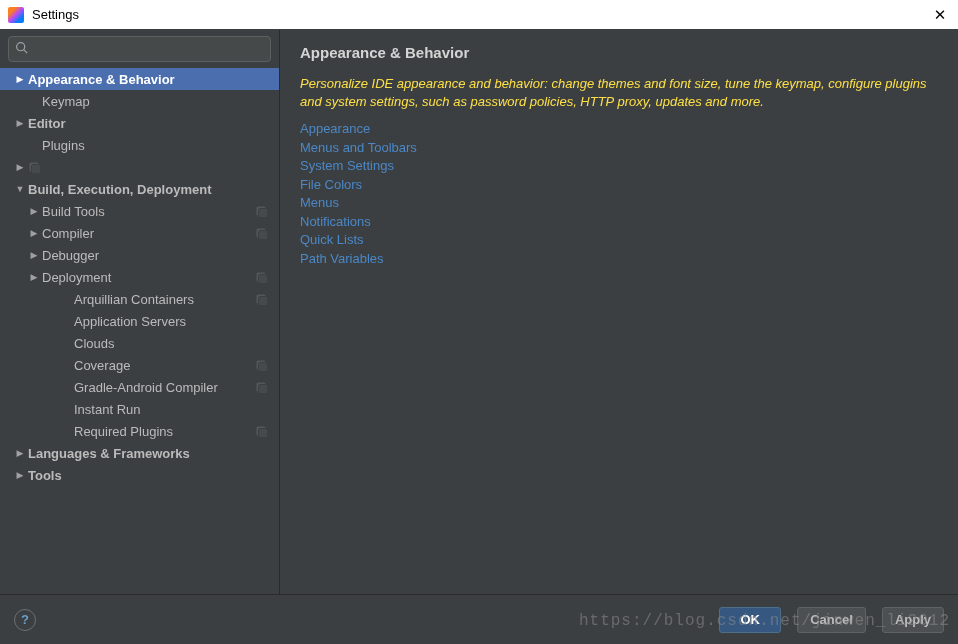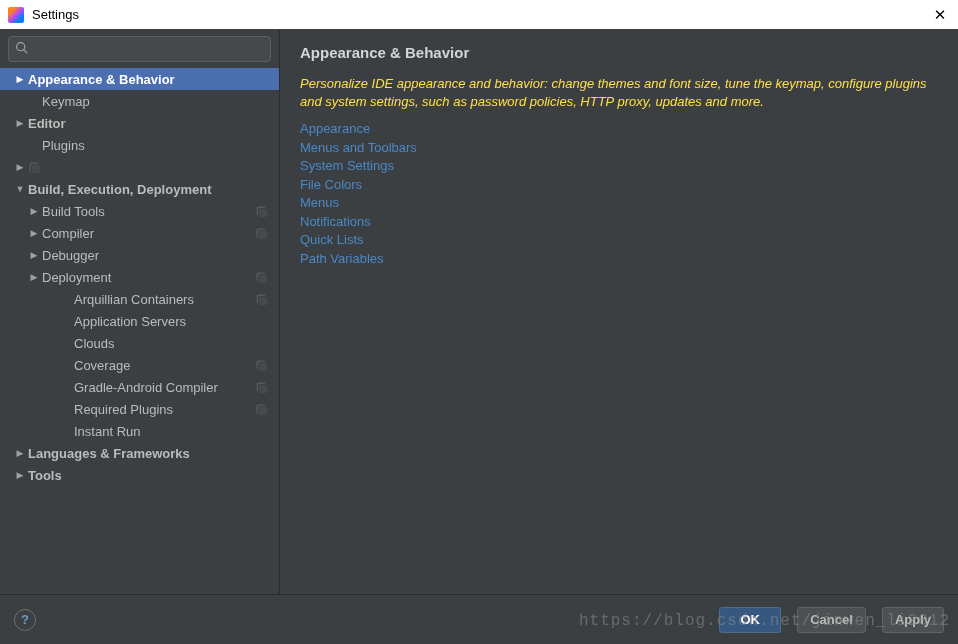--- a/index.html
+++ b/index.html
@@ -293,31 +293,31 @@
           <span class="lbl">Gradle-Android Compiler</span>
           <span class="badge">
             <svg viewBox="0 0 14 14">
               <rect x="1.5" y="2.5" width="9" height="9" rx="1.5" fill="#808588"></rect>
               <rect x="3.5" y="4.5" width="9" height="9" rx="1.5" fill="#5c6164" stroke="#3c3f41" stroke-width="1"></rect>
             </svg>
           </span>
         </div>
         <div class="item depth2">
           <span class="arrow blank">▶</span>
+          <span class="lbl">Instant Run</span>
+        </div>
+        <div class="item depth2">
+          <span class="arrow blank">▶</span>
           <span class="lbl">Required Plugins</span>
           <span class="badge">
             <svg viewBox="0 0 14 14">
               <rect x="1.5" y="2.5" width="9" height="9" rx="1.5" fill="#808588"></rect>
               <rect x="3.5" y="4.5" width="9" height="9" rx="1.5" fill="#5c6164" stroke="#3c3f41" stroke-width="1"></rect>
             </svg>
           </span>
-        </div>
-        <div class="item depth2">
-          <span class="arrow blank">▶</span>
-          <span class="lbl">Instant Run</span>
         </div>
         <div class="item depth0 bold">
           <span class="arrow">▶</span>
           <span class="lbl">Languages &amp; Frameworks</span>
         </div>
         <div class="item depth0 bold">
           <span class="arrow">▶</span>
           <span class="lbl">Tools</span>
         </div>
       </div>

